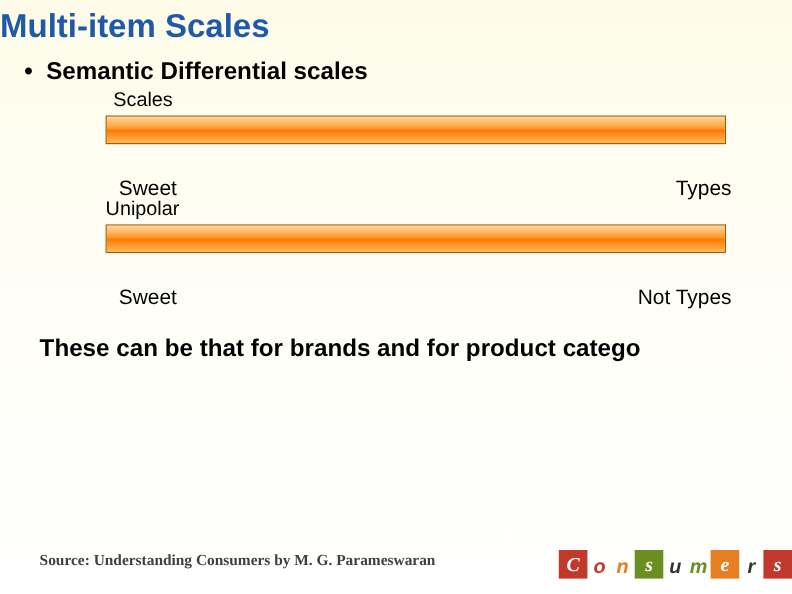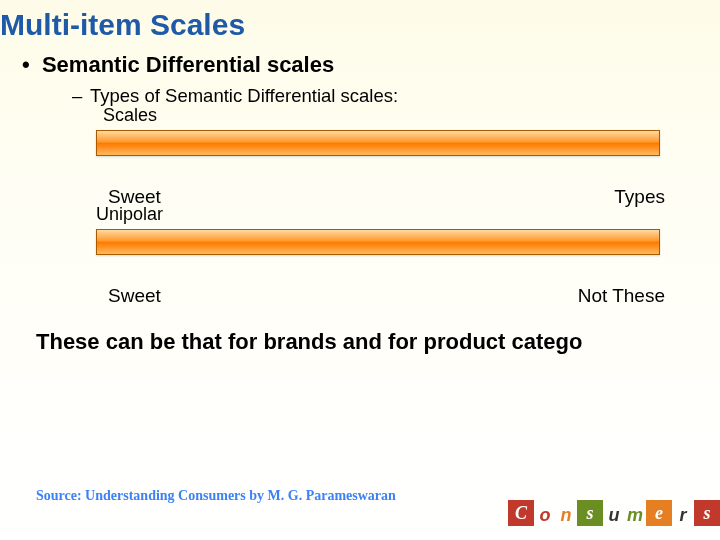--- a/index.html
+++ b/index.html
@@ -67,26 +67,26 @@
   }
   .closing {
     font-size: 22px;
     font-weight: bold;
     color: #000;
     margin: 22px 0 0 36px;
     white-space: nowrap;
   }
   .source {
     position: absolute;
-    bottom: 36px;
+    bottom: 21px;
     left: 36px;
     font-family: "Times New Roman", Times, serif;
     font-size: 14px;
     font-weight: bold;
-    color: #3b82f6;
+    color: #404040;
     text-align: right;
   }
   .logo {
     position: absolute;
     right: 0;
     bottom: 14px;
     display: flex;
     align-items: flex-end;
     gap: 1px;
     padding-right: 0;
@@ -110,35 +110,34 @@
 </head>
 <body>
 
 <div class="title">Multi-item Scales</div>
 
 <div class="main-bullet">
   •&nbsp;&nbsp;<span>Semantic Differential scales</span>
 </div>
 
 <div class="sub-list">
-  <div class="sub-item">Types of Semantic Differential scales:</div>
 </div>
 
 <div class="type-label">Scales</div>
 <div class="bar"></div>
 <div class="scale-row">
   <span>Sweet</span>
   <span>Types</span>
 </div>
 
 <div class="type-label uni">Unipolar</div>
 <div class="bar"></div>
 <div class="scale-row">
   <span>Sweet</span>
-  <span>Not These</span>
+  <span>Not Types</span>
 </div>
 
 <div class="closing">These can be that for brands and for product catego</div>
 
 <div class="source">Source: Understanding Consumers by M. G. Parameswaran</div>
 
 <div class="logo">
   <span class="tile red">C</span>
   <span class="plain o">o</span>
   <span class="plain n">n</span>

